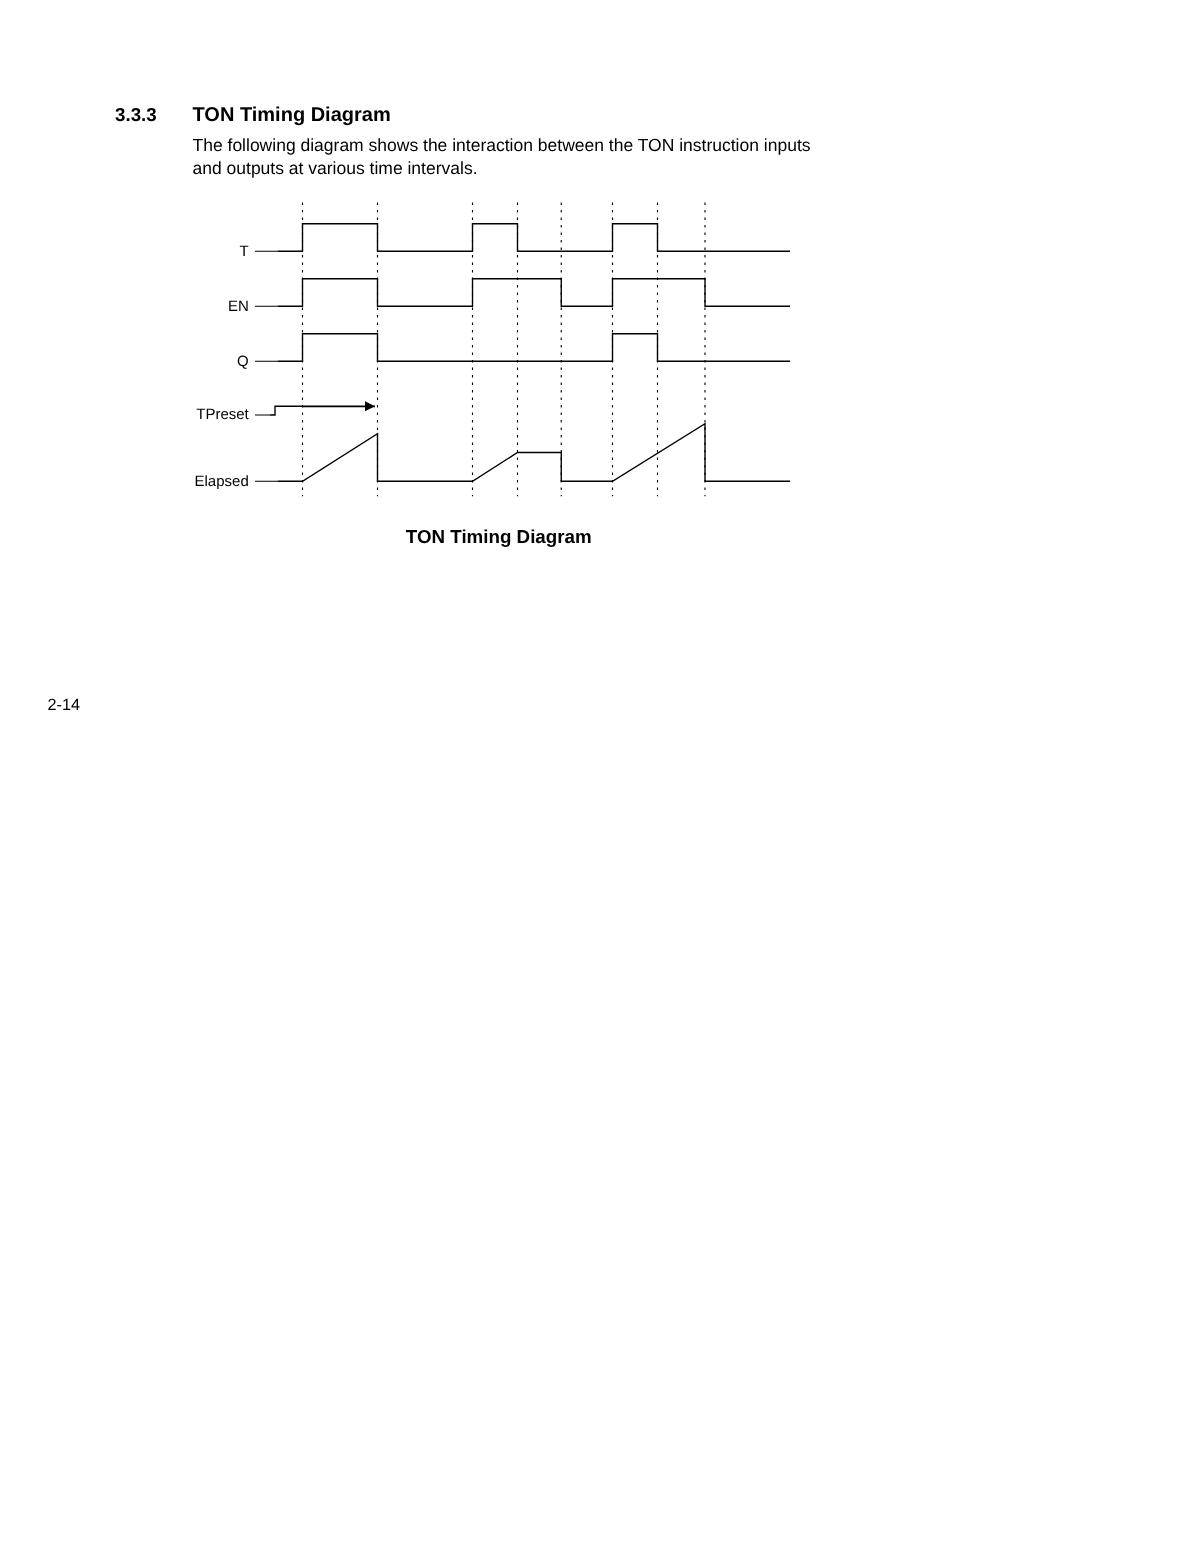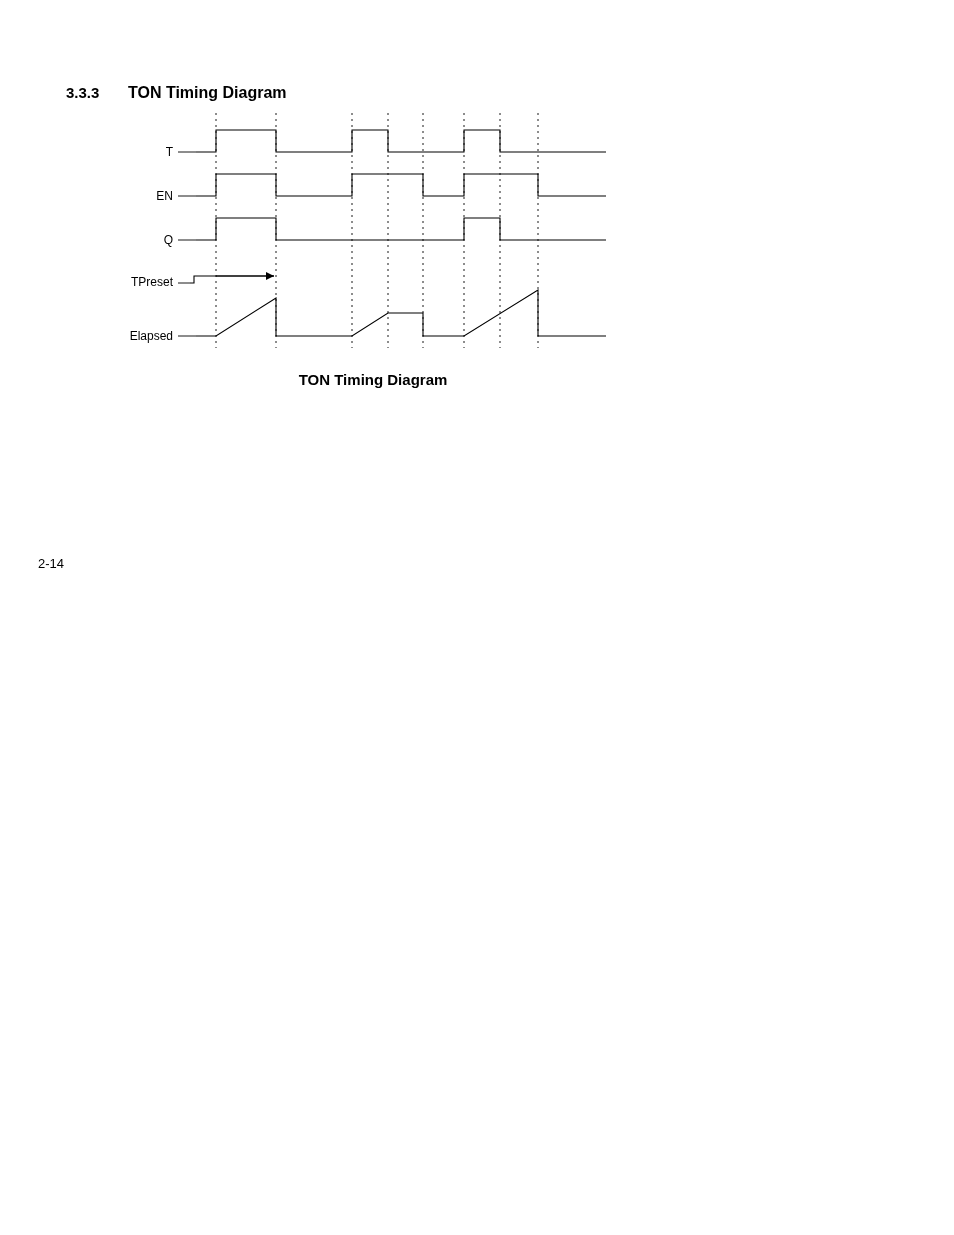--- a/index.html
+++ b/index.html
@@ -7,21 +7,21 @@
     padding: 0;
     background: #ffffff;
     font-family: Arial, Helvetica, sans-serif;
     color: #000;
   }
   .page {
     width: 818px;
     height: 1235px;
     position: relative;
     box-sizing: border-box;
-    padding: 84px 60px 0 66px;
+    padding: 84px 60px 0 92px;
   }
   .header-row {
     display: flex;
     align-items: baseline;
     margin-bottom: 6px;
   }
   .sec-num {
     font-weight: bold;
     font-size: 15px;
     width: 62px;
@@ -64,20 +64,21 @@
 </head>
 <body>
 
 <div class="page">
 
   <div class="header-row">
     <div class="sec-num">3.3.3</div>
     <div class="sec-title">TON Timing Diagram</div>
   </div>
 
+  <div class="body-text">The following diagram shows the interaction between the TON instruction inputs and outputs at various time intervals.</div>
 
   <div class="diagram-wrap">
     <svg width="490" height="245" viewBox="0 0 490 245">
 
       <g stroke="#000" stroke-width="0.9" stroke-dasharray="2,4">
         <line x1="88" y1="5" x2="88" y2="240"></line>
         <line x1="148" y1="5" x2="148" y2="240"></line>
         <line x1="224" y1="5" x2="224" y2="240"></line>
         <line x1="260" y1="5" x2="260" y2="240"></line>
         <line x1="295" y1="5" x2="295" y2="240"></line>

